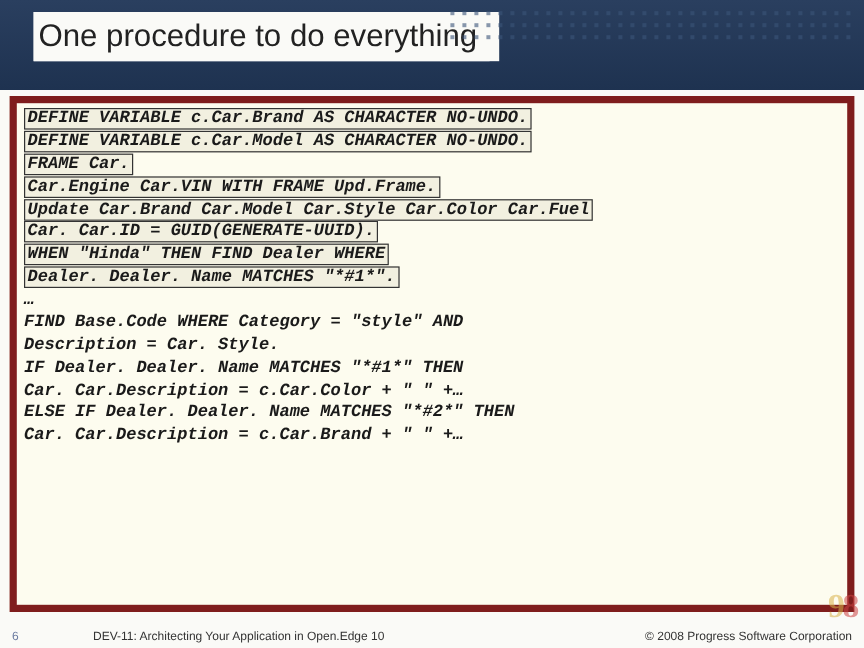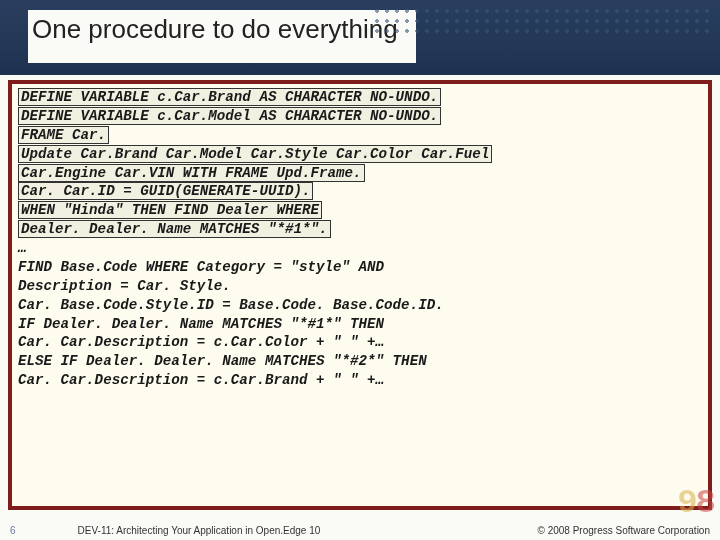--- a/index.html
+++ b/index.html
@@ -28,28 +28,28 @@
   }
   .title {
     color: #fff;
     background: #fafaf7;
     display: inline-block;
     color: #222;
     font-size: 26px;
     padding: 4px 10px 6px 4px;
     font-weight: normal;
   }
-  .title-wrap { background:#fafaf7; display:inline-block; padding:0 8px 12px 0; }
+  .title-wrap { background:#fafaf7; display:inline-block; padding:0 8px 0 0; }
   .code-box {
     position: absolute;
     top: 80px;
     left: 8px;
     right: 8px;
     bottom: 30px;
-    border: 4px solid #7f1d1d;
+    border: 6px solid #7f1d1d;
     background: #fdfcef;
     padding: 4px 6px;
     font-family: "Courier New", monospace;
     font-size: 14.2px;
     font-weight: bold;
     font-style: italic;
     line-height: 1.33;
     color: #1a1a1a;
   }
   .hl {
@@ -69,49 +69,48 @@
     padding: 0 10px;
     display: flex;
     align-items: center;
   }
   .page-num { color:#6a7aa0; margin-right: 18px; }
   .foot-title { flex: 0 0 auto; padding-left: 44px; }
   .copyright { margin-left: auto; }
   .logo {
     position: absolute;
     right: 6px; bottom: 18px;
-    font-size: 34px;
+    font-size: 28px;
     font-weight: bold;
     color: #d9b24a;
     opacity: 0.55;
-    font-family: Liberation Mono, monospace;
+    font-family: Liberation Serif, serif;
     letter-spacing: -2px;
   }
   .logo .inner { color:#c44; }
 </style>
 </head>
 <body>
 
 <div class="header">
   <span class="title-wrap"><span class="title">One procedure to do everything</span></span>
 </div>
 
 <div class="code-box">
 <div><span class="hl">DEFINE VARIABLE c.Car.Brand  AS CHARACTER   NO-UNDO.</span></div>
 <div><span class="hl">DEFINE VARIABLE c.Car.Model  AS CHARACTER   NO-UNDO.</span></div>
 <div><span class="hl">FRAME Car.</span></div>
+<div><span class="hl">       Car.Engine Car.VIN WITH FRAME Upd.Frame.</span></div>
 <div><span class="hl">Update Car.Brand Car.Model Car.Style Car.Color Car.Fuel</span></div>
-<div><span class="hl">       Car.Engine Car.VIN WITH FRAME Upd.Frame.</span></div>
 <div><span class="hl">Car. Car.ID = GUID(GENERATE-UUID).</span></div>
 <div><span class="hl">  WHEN "Hinda" THEN FIND Dealer WHERE</span></div>
 <div><span class="hl">    Dealer. Dealer. Name MATCHES "*#1*".</span></div>
 <div><span>…</span></div>
 <div><span>FIND Base.Code WHERE Category = "style" AND</span></div>
 <div><span>   Description = Car. Style.</span></div>
-<div><span>Car. Base.Code.Style.ID = Base.Code. Base.Code.ID.</span></div>
 <div><span>IF Dealer. Dealer. Name MATCHES "*#1*" THEN</span></div>
 <div><span>   Car. Car.Description  = c.Car.Color + " " +…</span></div>
 <div><span>ELSE IF Dealer. Dealer. Name MATCHES "*#2*" THEN</span></div>
 <div><span>   Car. Car.Description  = c.Car.Brand + " " +…</span></div>
 </div>
 
 <div class="logo">9<span class="inner">8</span></div>
 
 <div class="footer">
   <span class="page-num">6</span>

